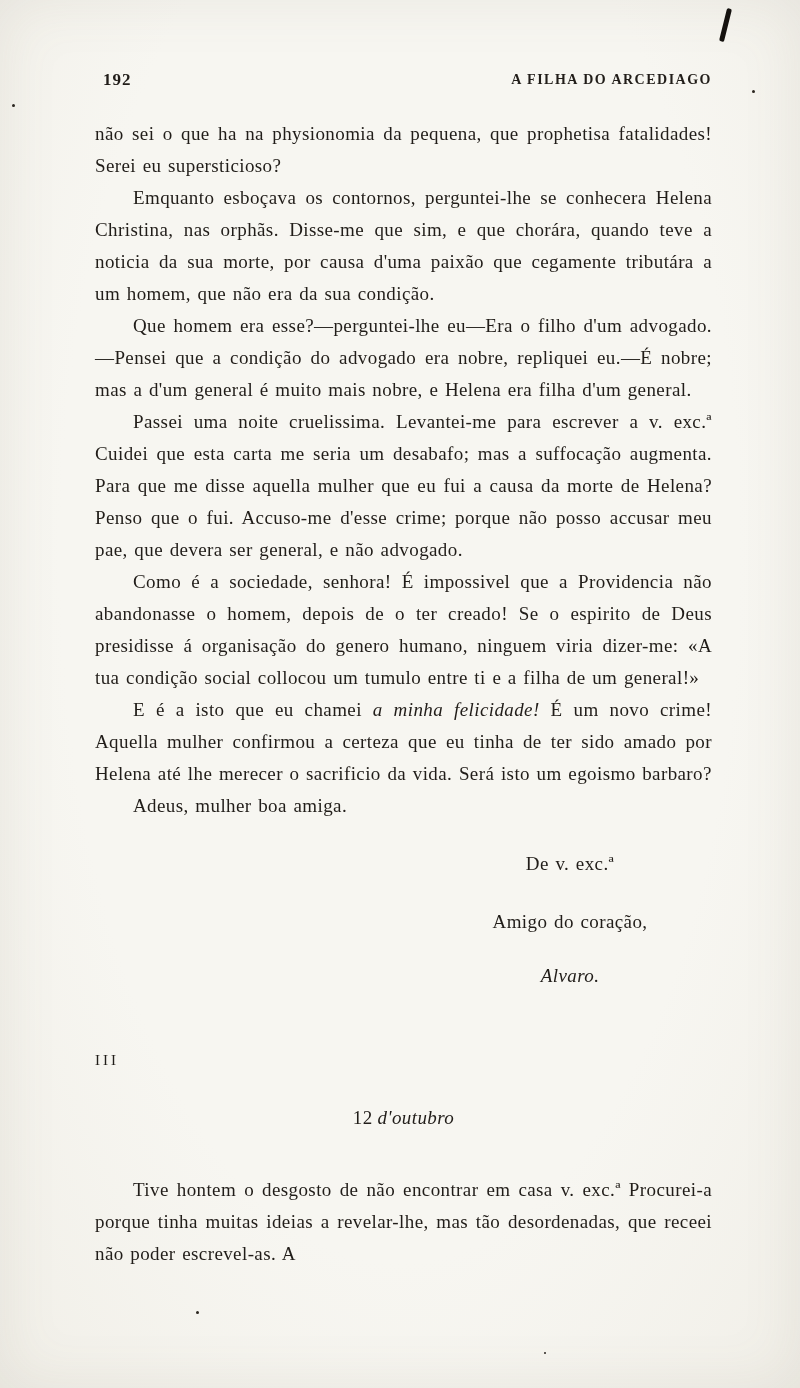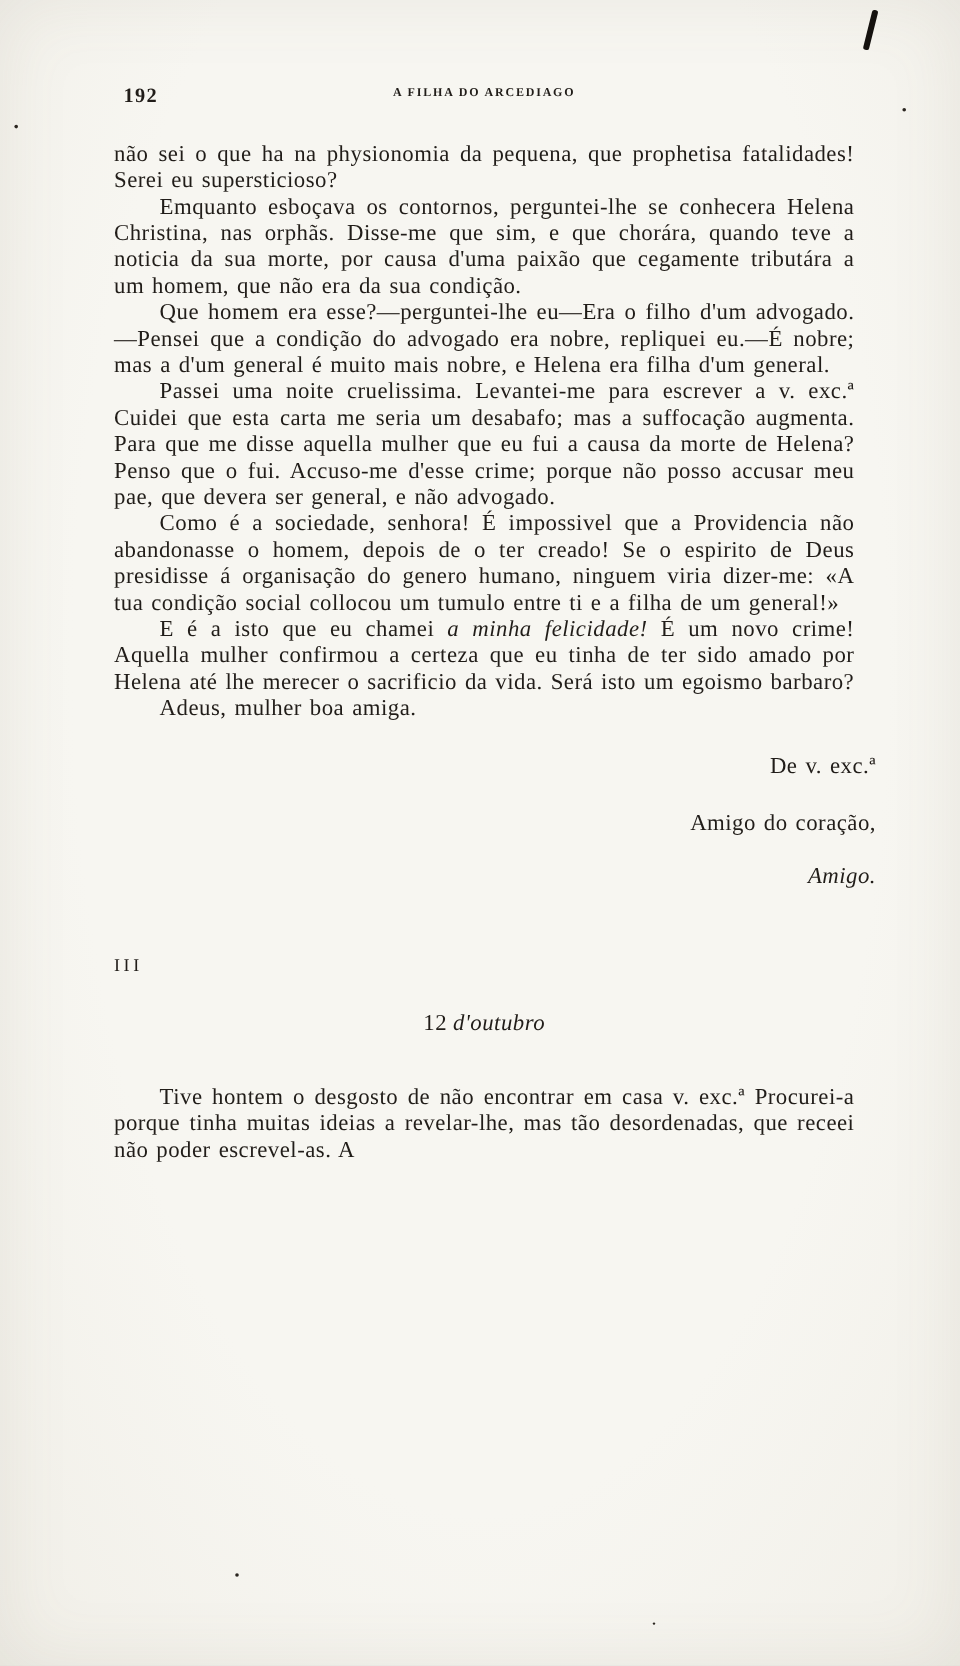--- a/index.html
+++ b/index.html
@@ -52,46 +52,46 @@
     top: 0;
     font-size: 17px;
     font-weight: bold;
     letter-spacing: 1px;
   }
   .running-title {
     position: absolute;
     left: 0;
     right: 0;
     top: 2px;
-    text-align: center;
-    font-size: 10px;
+    text-align: right;
+    font-size: 14px;
     font-weight: bold;
     letter-spacing: 1.5px;
   }
 
   .text-block {
     margin: 26px 88px 0 95px;
     font-size: 19px;
-    line-height: 22px;
+    line-height: 32px;
     letter-spacing: 0.4px;
     word-spacing: 1.5px;
   }
   .para {
     margin: 0;
     text-align: justify;
   }
   .para.indent { text-indent: 38px; }
   em { font-style: italic; }
 
   .closing {
     width: 320px;
     margin-left: 315px;
     text-align: center;
   }
-  .closing p { margin: 0; text-align: right; }
+  .closing p { margin: 12px; }
   .closing .line1 { margin-top: 26px; }
   .closing .line2 { margin-top: 26px; }
   .closing .signature { margin-top: 22px; font-style: italic; }
 
   .section-heading {
     margin-top: 52px;
     text-align: left;
     font-size: 15px;
     letter-spacing: 3px;
   }
@@ -127,21 +127,21 @@
         <p class="para indent"><span>Que homem era esse?—perguntei-lhe eu—Era o filho d'um advogado.—Pensei que a condição do advogado era nobre, repliquei eu.—É nobre; mas a d'um general é muito mais nobre, e Helena era filha d'um general.</span></p>
         <p class="para indent"><span>Passei uma noite cruelissima. Levantei-me para escrever a v. exc.ª Cuidei que esta carta me seria um desabafo; mas a suffocação augmenta. Para que me disse aquella mulher que eu fui a causa da morte de Helena? Penso que o fui. Accuso-me d'esse crime; porque não posso accusar meu pae, que devera ser general, e não advogado.</span></p>
         <p class="para indent"><span>Como é a sociedade, senhora! É impossivel que a Providencia não abandonasse o homem, depois de o ter creado! Se o espirito de Deus presidisse á organisação do genero humano, ninguem viria dizer-me: «A tua condição social collocou um tumulo entre ti e a filha de um general!»</span></p>
         <p class="para indent"><span>E é a isto que eu chamei </span><em>a minha felicidade!</em><span> É um novo crime! Aquella mulher confirmou a certeza que eu tinha de ter sido amado por Helena até lhe merecer o sacrificio da vida. Será isto um egoismo barbaro?</span></p>
         <p class="para indent"><span>Adeus, mulher boa amiga.</span></p>
       </div>
 
     <div class="closing">
       <p class="line1">De v. exc.ª</p>
       <p class="line2">Amigo do coração,</p>
-      <p class="signature">Amigo.</p>
+      <p class="signature">Alvaro.</p>
     </div>
 
     <div class="section-heading">III</div>
 
     <div class="section-date">
       <span class="date-number">12</span><span class="date-text">d'outubro</span>
     </div>
 
     <div id="section-paragraphs" class="section-paragraphs">
         <p class="para indent"><span>Tive hontem o desgosto de não encontrar em casa v. exc.ª Procurei-a porque tinha muitas ideias a revelar-lhe, mas tão desordenadas, que receei não poder escrevel-as. A</span></p>

